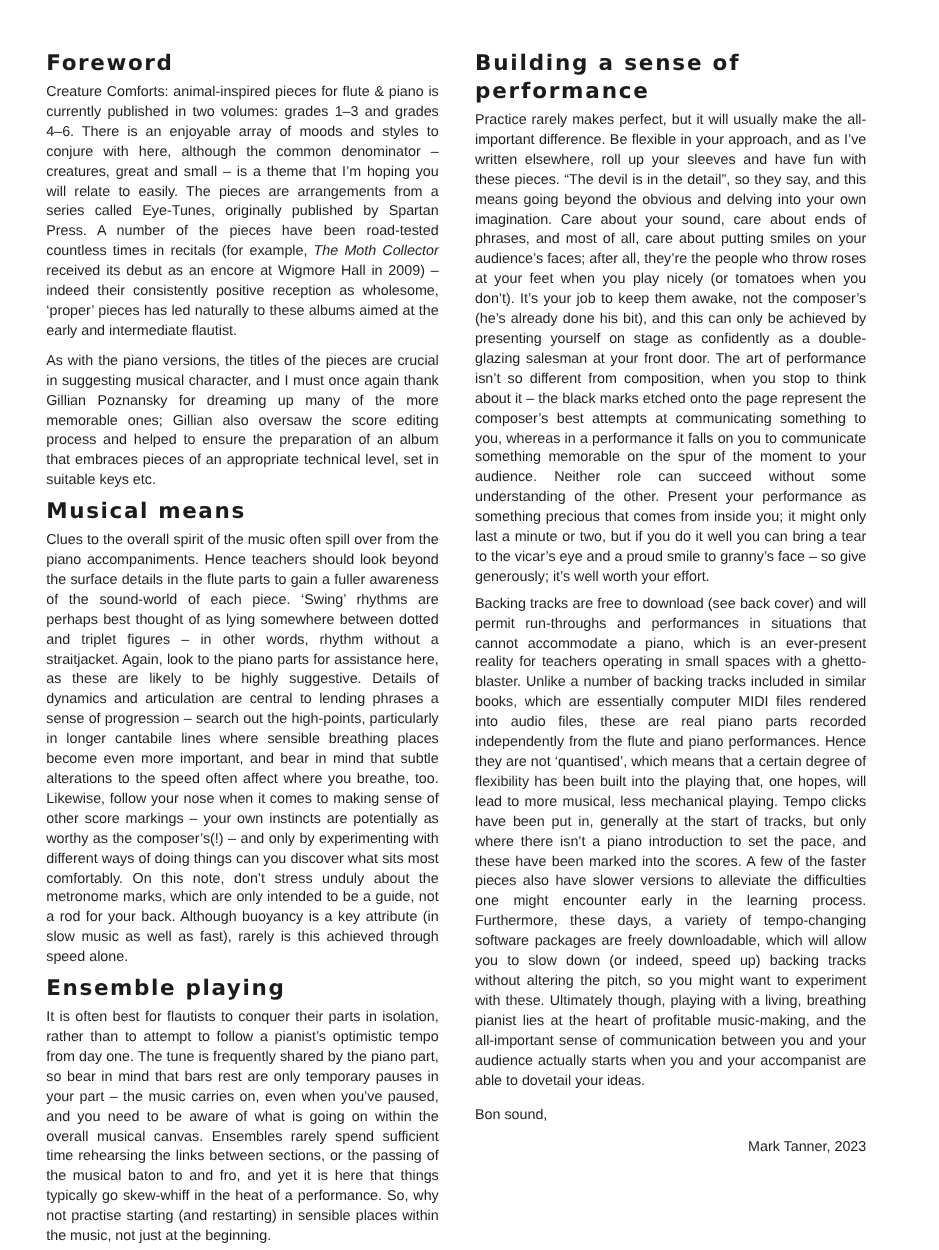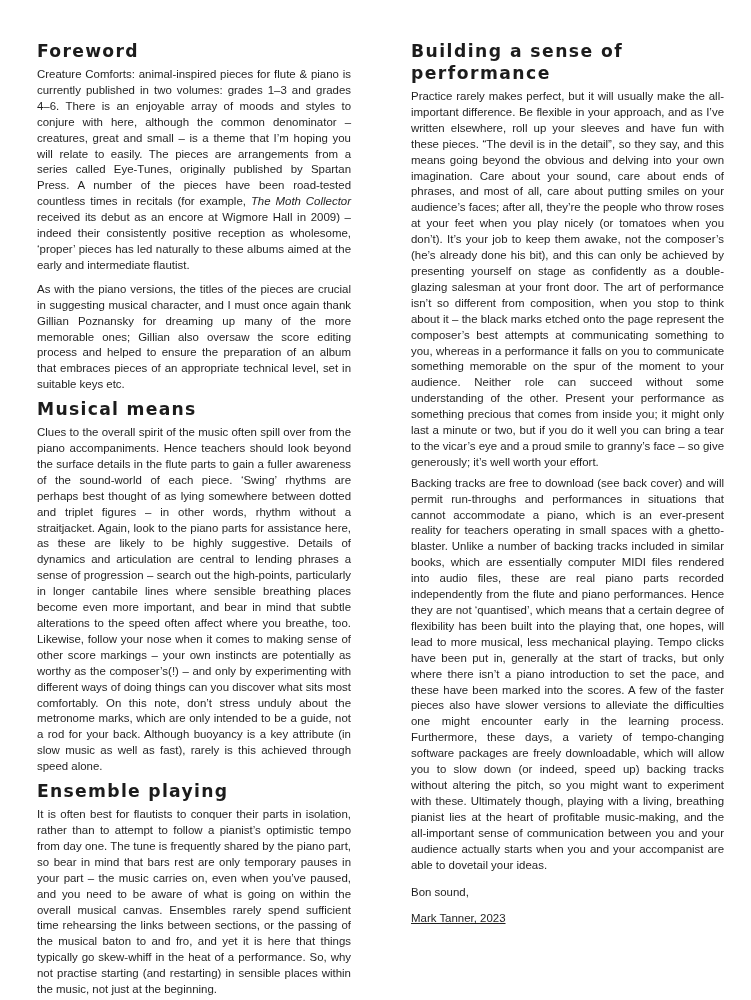--- a/index.html
+++ b/index.html
@@ -1,26 +1,26 @@
 <!DOCTYPE html>
 <html><head>
 <meta charset="utf-8">
 <style>
   html, body { margin: 0; padding: 0; background: #ffffff; }
   body { width: 751px; height: 1000px; position: relative; overflow: hidden; }
   .page { position: absolute; left: 0; top: 0; width: 751px; height: 1000px; background: #fff; color: #1f1f1f; font-family: "Liberation Sans", sans-serif; }
   .col { position: absolute; top: 40px; }
   .col-left { left: 37px; width: 314px; }
-  .col-right { left: 411px; width: 313px; }
+  .col-right { left: 380px; width: 313px; }
   h2 { font-family: "DejaVu Sans", sans-serif; font-weight: bold; font-size: 17.2px; letter-spacing: 1.3px; margin: 0 0 5px 0; line-height: 22px; color: #1c1c1c; }
   .col-right h2.first { letter-spacing: 1.45px; }
   p { margin: 0 0 8px 0; font-size: 11.45px; line-height: 15.9px; text-align: justify; hyphens: none; }
   p.last-before-head { margin-bottom: 5px; }
   em { }
-  .sig { text-align: left; margin-top: 10px; text-decoration: underline; }
+  .sig { text-align: right; margin-top: 10px; }
   .signoff { margin-top: 12px; text-align: left; }
 </style>
 </head>
 <body>
 
 <div class="page">
   <div class="col col-left">
     <section>
       <h2>Foreword</h2>
       <p><span>Creature Comforts: animal-inspired pieces for flute &amp; piano is currently published in two volumes: grades 1–3 and grades 4–6. There is an enjoyable array of moods and styles to conjure with here, although the common denominator – creatures, great and small – is a theme that I’m hoping you will relate to easily. The pieces are arrangements from a series called Eye-Tunes, originally published by Spartan Press. A number of the pieces have been road-tested countless times in recitals (for example, </span><em>The Moth Collector</em><span> received its debut as an encore at Wigmore Hall in 2009) – indeed their consistently positive reception as wholesome, ‘proper’ pieces has led naturally to these albums aimed at the early and intermediate flautist.</span></p>

